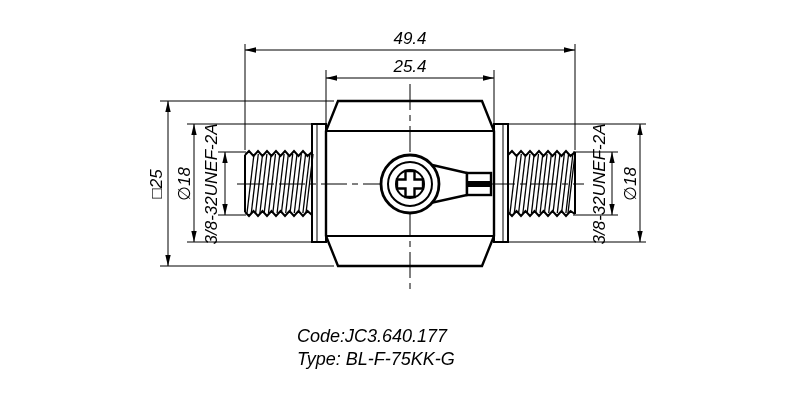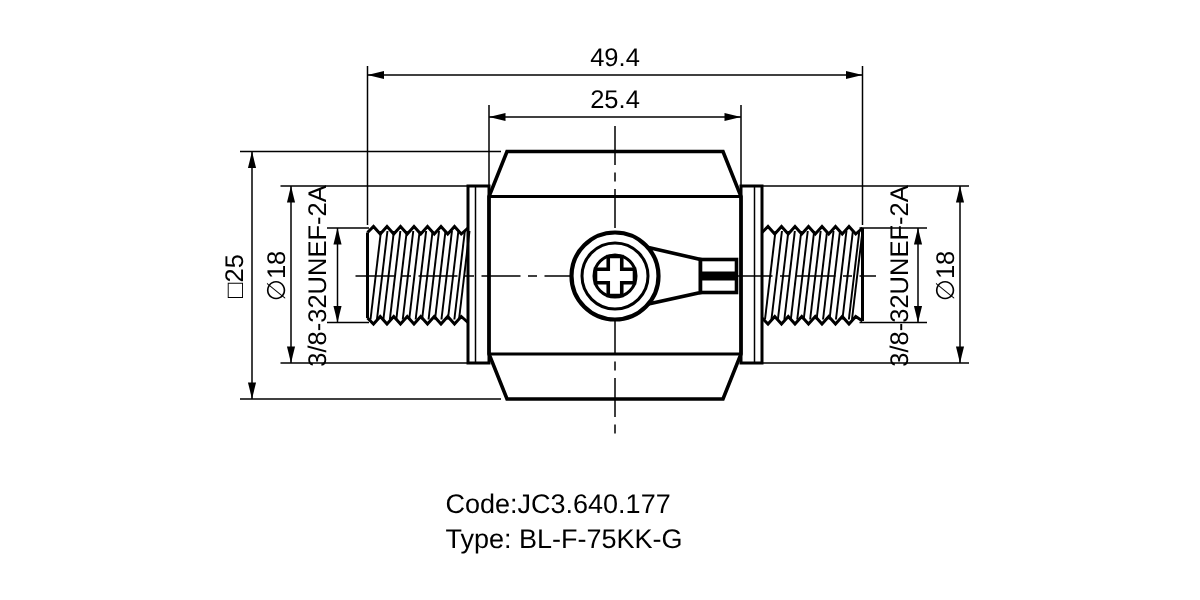--- a/index.html
+++ b/index.html
@@ -1,16 +1,16 @@
 <!DOCTYPE html>
 <html><head>
 <meta charset="utf-8">
 <style>
   html,body{margin:0;padding:0;background:#ffffff;}
-  .canvas{position:relative;width:800px;height:400px;background:#ffffff;overflow:hidden;}
+  .canvas{position:relative;width:800px;height:400px;background:#ffffff;overflow:hidden;font-style:italic;}
   svg{display:block;}
   .t{font-family:"Liberation Sans","DejaVu Sans",sans-serif;font-size:17px;fill:#000;}
   .t-big{font-family:"Liberation Sans","DejaVu Sans",sans-serif;font-size:18px;fill:#000;}
   .thick{stroke:#000;stroke-width:2.4;fill:none;stroke-linejoin:miter;}
   .med{stroke:#000;stroke-width:2;fill:none;}
   .thin{stroke:#000;stroke-width:1;fill:none;}
   .hatch{stroke:#000;stroke-width:1.3;fill:none;}
   .arrow{fill:#000;stroke:none;}
   .cl{stroke:#000;stroke-width:1;fill:none;stroke-dasharray:26 5 6 5;}
 </style>

